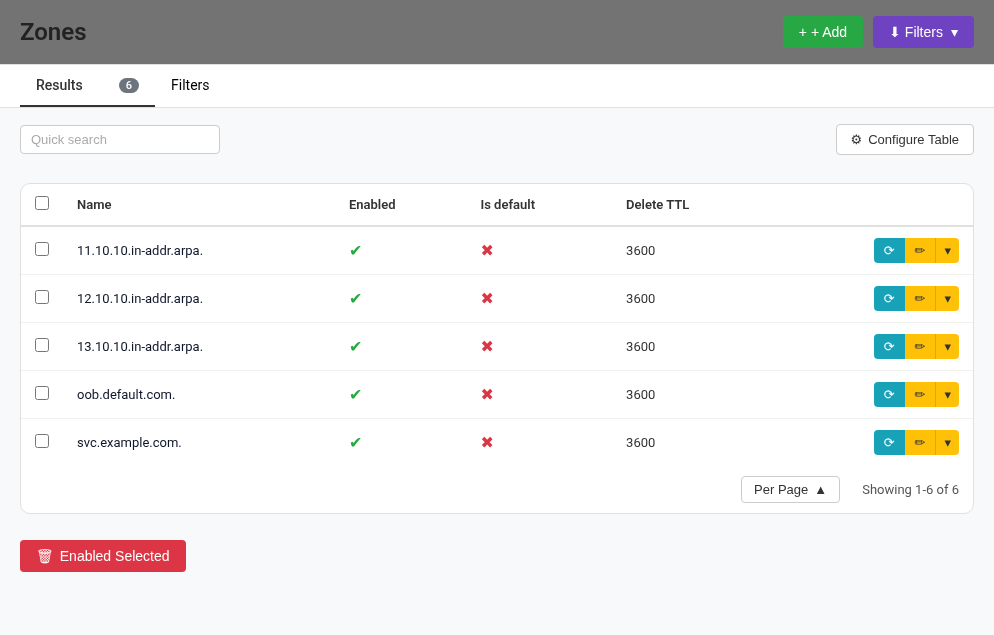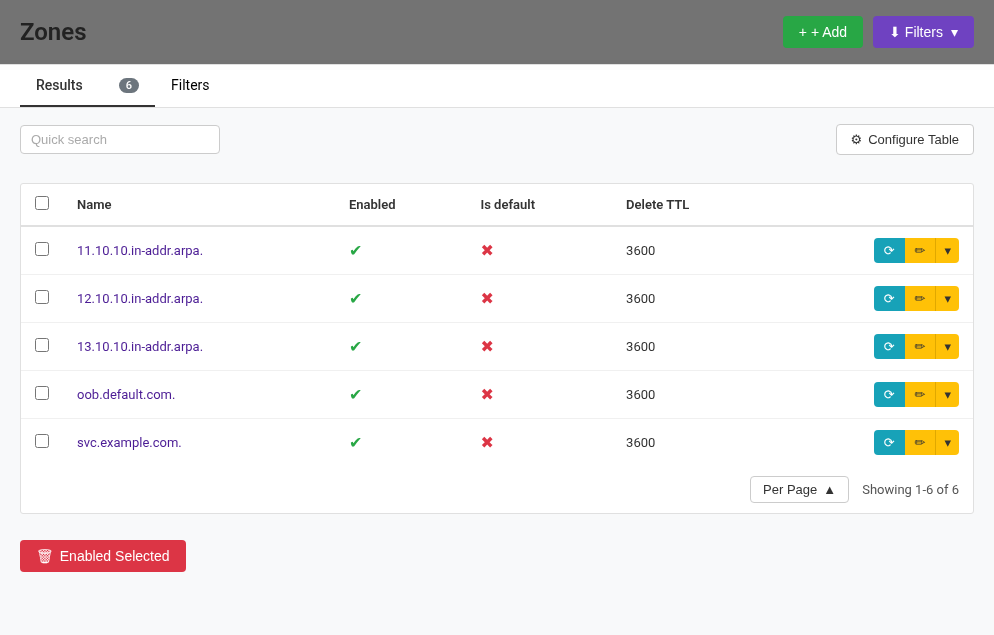--- a/index.html
+++ b/index.html
@@ -17,39 +17,39 @@
     .tab.active { border-bottom: 2px solid #333; color: #333; font-weight: 500; gap: 36px; }
     .tab-badge { background: #6c757d; color: #fff; border-radius: 10px; padding: 1px 7px; font-size: 11px; }
 
     .content-area { padding: 16px 20px; }
 
     .toolbar { display: flex; align-items: center; justify-content: space-between; margin-bottom: 28px; }
     .search-input { width: 200px; padding: 6px 10px; border: 1px solid #ccc; border-radius: 4px; font-size: 13px; color: #999; }
     .search-input::placeholder { color: #aaa; }
     .btn-configure { background: #fff; color: #333; border: 1px solid #ccc; padding: 7px 14px; border-radius: 4px; cursor: pointer; font-size: 13px; display: flex; align-items: center; gap: 6px; }
 
-    .table-container { background: #fff; border: 1px solid #e0e0e0; border-radius: 3px; }
+    .table-container { background: #fff; border: 1px solid #e0e0e0; border-radius: 10px; }
     table { width: 100%; border-collapse: collapse; }
     thead tr { border-bottom: 2px solid #e0e0e0; }
     thead th { padding: 12px 14px; text-align: left; font-weight: 600; font-size: 13px; color: #333; }
     thead th.col-check { width: 40px; }
     tbody tr { border-bottom: 1px solid #f0f0f0; }
     tbody tr:last-child { border-bottom: none; }
     tbody td { padding: 11px 14px; font-size: 13px; vertical-align: middle; }
     tbody td.col-check { width: 40px; }
-    .zone-link { color: #4c1d95; text-decoration: none; }
+    .zone-link { color: #0f172a; text-decoration: none; }
     .check-icon { color: #28a745; font-size: 16px; }
     .cross-icon { color: #dc3545; font-size: 16px; }
 
     .action-btns { display: flex; gap: 0; justify-content: flex-end; }
     .btn-refresh { background: #17a2b8; color: #fff; border: none; padding: 5px 10px; border-radius: 4px 0 0 4px; cursor: pointer; font-size: 13px; }
     .btn-edit { background: #ffc107; color: #333; border: none; padding: 5px 10px; cursor: pointer; font-size: 13px; }
     .btn-edit-caret { background: #ffc107; color: #333; border: none; padding: 5px 8px; border-radius: 0 4px 4px 0; cursor: pointer; font-size: 13px; border-left: 1px solid #e0a800; }
 
-    .bottom-bar { display: flex; align-items: center; justify-content: flex-end; padding: 10px 14px; gap: 13px; font-size: 13px; color: #555; }
+    .bottom-bar { display: flex; align-items: center; justify-content: flex-end; padding: 10px 14px; gap: 22px; font-size: 13px; color: #555; }
     .btn-per-page { background: #fff; color: #333; border: 1px solid #ccc; padding: 5px 12px; border-radius: 4px; cursor: pointer; font-size: 13px; display: flex; align-items: center; gap: 6px; }
 
     .footer { padding: 10px 20px; }
     .btn-delete { background: #dc3545; color: #fff; border: none; padding: 8px 16px; border-radius: 4px; cursor: pointer; font-size: 14px; display: flex; align-items: center; gap: 6px; }
 
     input[type="checkbox"] { width: 14px; height: 14px; cursor: pointer; }
 
     .gear-icon { font-size: 13px; }
   </style>
 </head>

